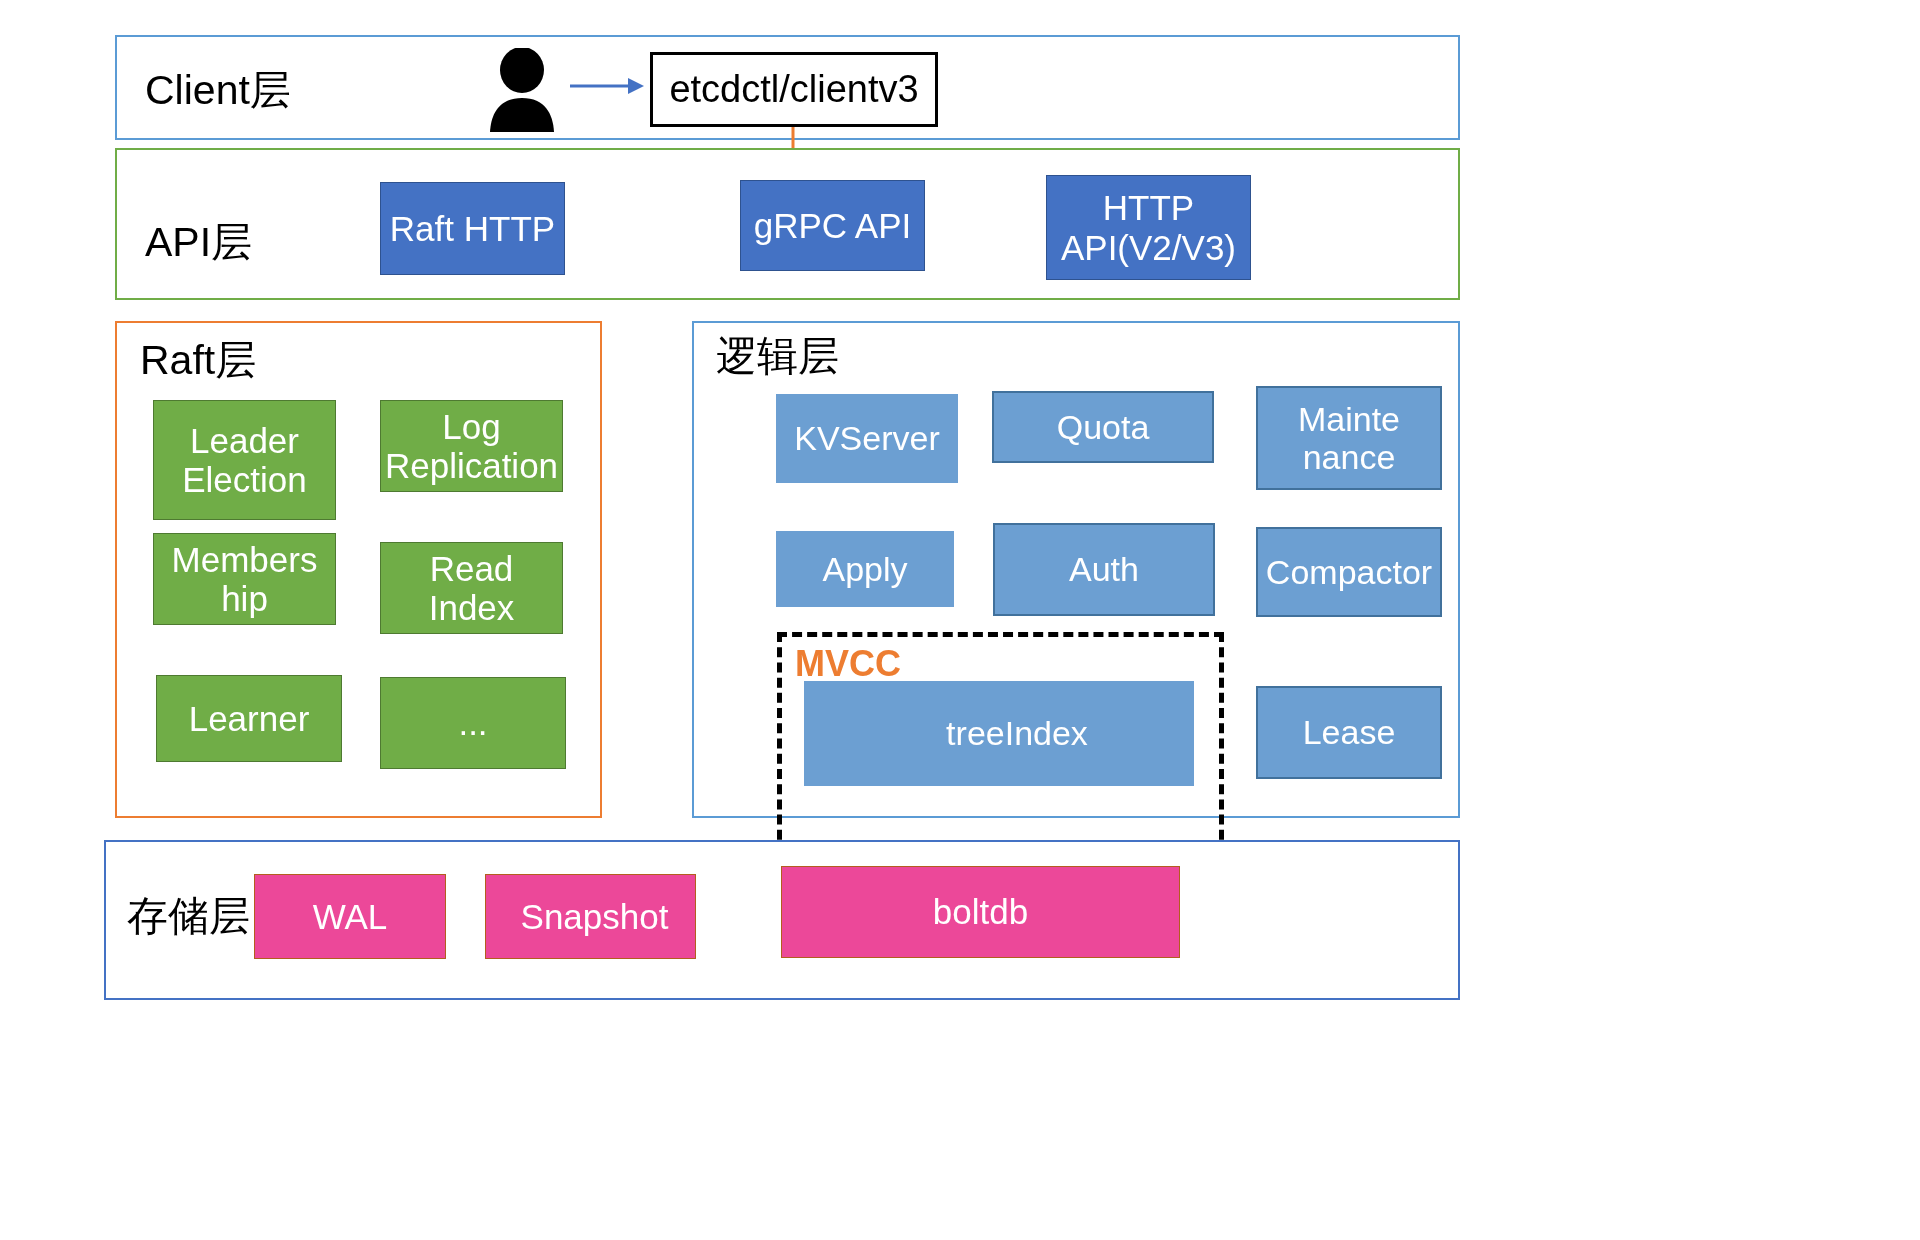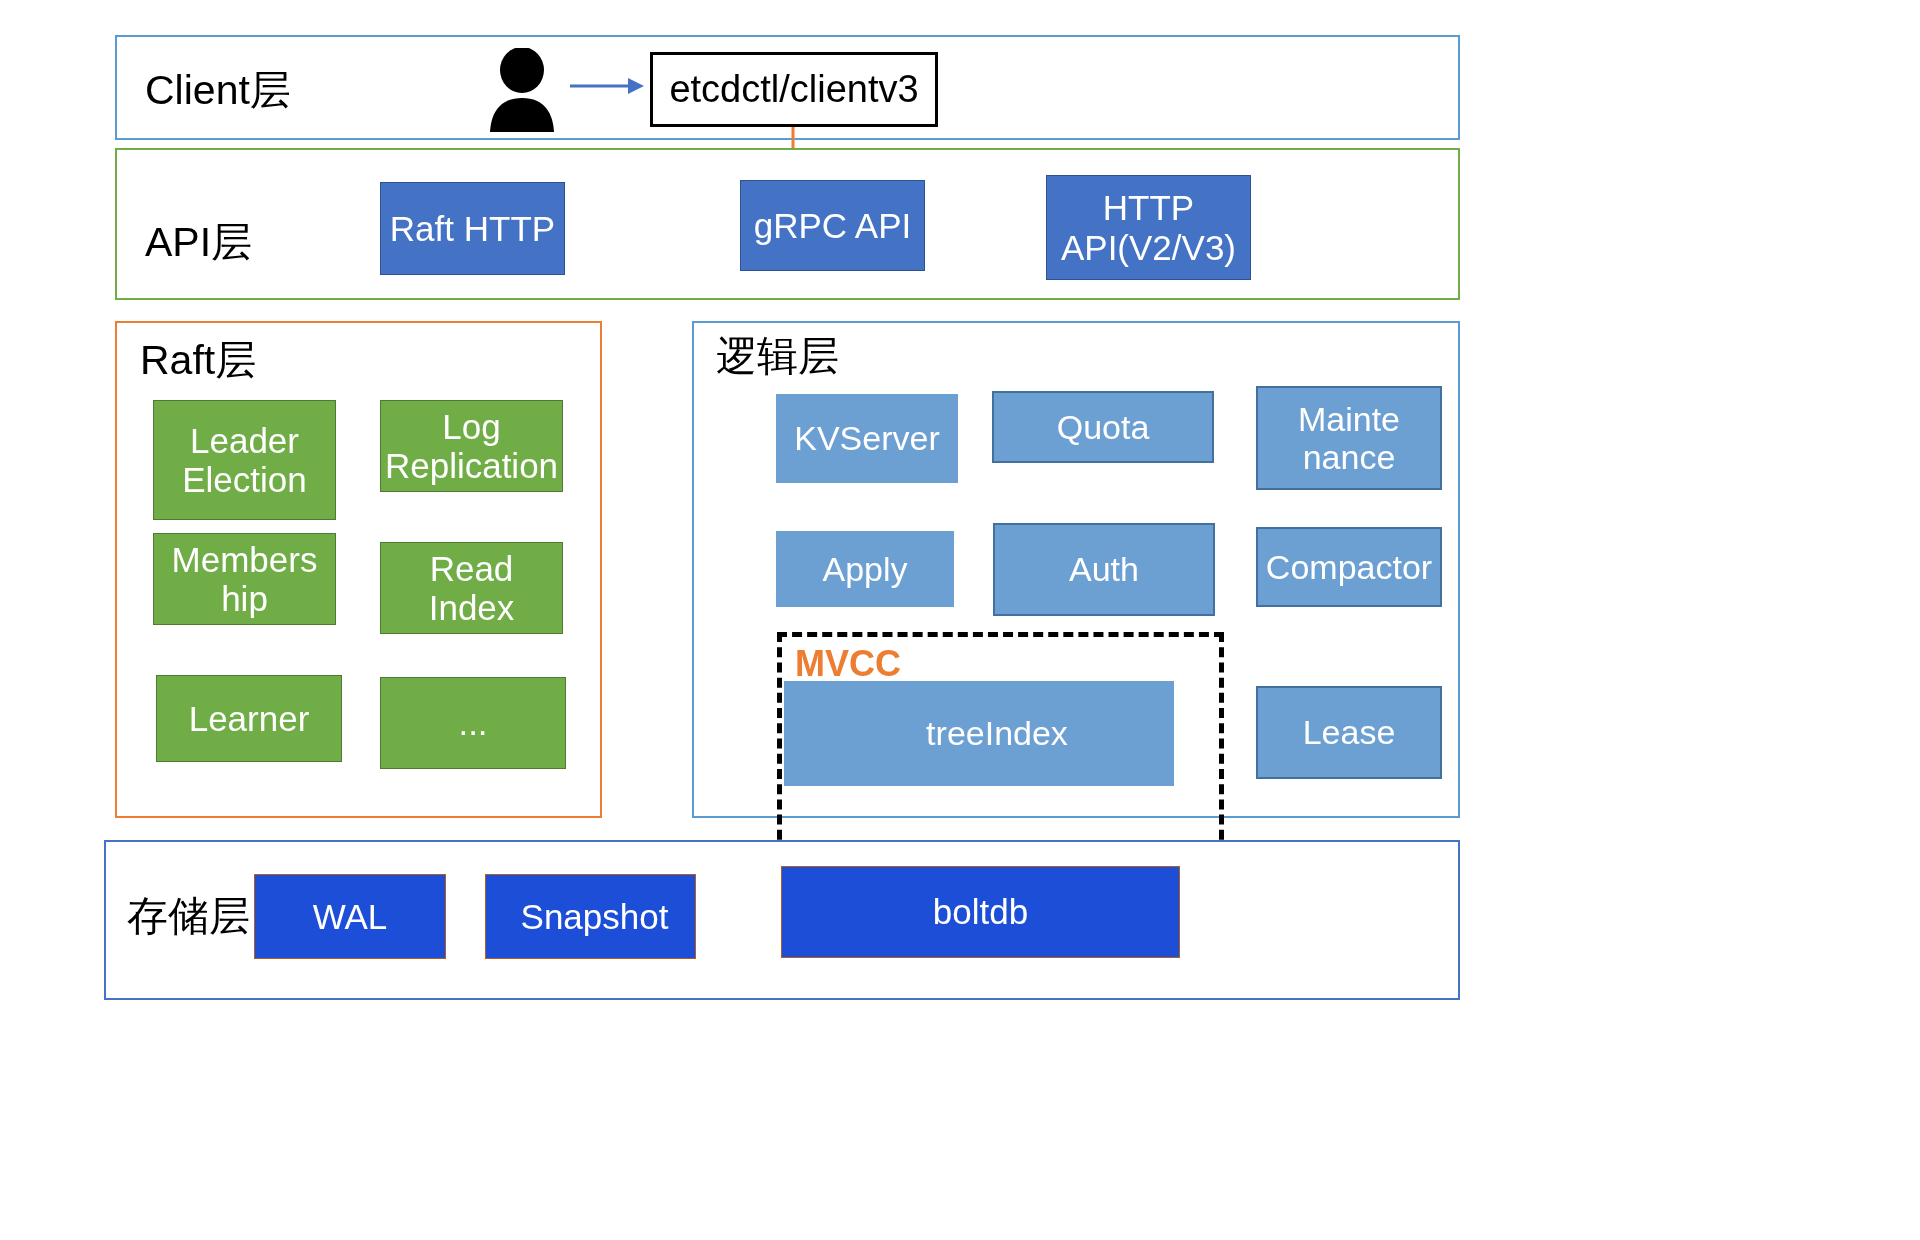--- a/index.html
+++ b/index.html
@@ -59,21 +59,21 @@
   .box-lightblue {
     background: #6C9FD2;
     font-size: 34px;
   }
   .box-lightblue-bordered {
     background: #6C9FD2;
     border: 2px solid #41719C;
     font-size: 34px;
   }
   .box-orange {
-    background: #1d4ed8;
+    background: #ec4899;
     border: 1px solid #B35E1E;
     font-size: 35px;
   }
   .box-white {
     background: #ffffff;
     border: 3px solid #000000;
     color: #000000;
     font-size: 38px;
   }
 
@@ -163,23 +163,23 @@
 
   <div class="box box-lightblue-bordered" style="left:992px; top:391px; width:222px; height:72px;">Quota</div>
 
   <div class="box box-lightblue-bordered" style="left:1256px; top:386px; width:186px; height:104px;">Mainte
 nance</div>
 
   <div class="box box-lightblue" style="left:776px; top:531px; width:178px; height:76px;">Apply</div>
 
   <div class="box box-lightblue-bordered" style="left:993px; top:523px; width:222px; height:93px;">Auth</div>
 
-  <div class="box box-lightblue-bordered" style="left:1256px; top:527px; width:186px; height:80px;">Compactor</div>
+  <div class="box box-lightblue-bordered" style="left:1256px; top:527px; width:186px; height:90px;">Compactor</div>
 
-  <div class="box box-lightblue" style="left:784px; top:681px; width:390px; height:105px;padding-left:36px;">treeIndex</div>
+  <div class="box box-lightblue" style="left:804px; top:681px; width:390px; height:105px;padding-left:36px;">treeIndex</div>
 
   <div class="box box-lightblue-bordered" style="left:1256px; top:686px; width:186px; height:93px;">Lease</div>
 
   <div class="mvcc-dashed" style="left:777px; top:632px; width:447px; height:360px;"></div>
 
   <div class="mvcc-label" style="left:795px; top:643px;font-weight:bold;">MVCC</div>
 
   <div class="layer layer-storage" style="left:104px; top:840px; width:1356px; height:160px;"></div>
 
   <div class="layer-title title-lg" style="left:127px; top:896px;">存储层</div>

